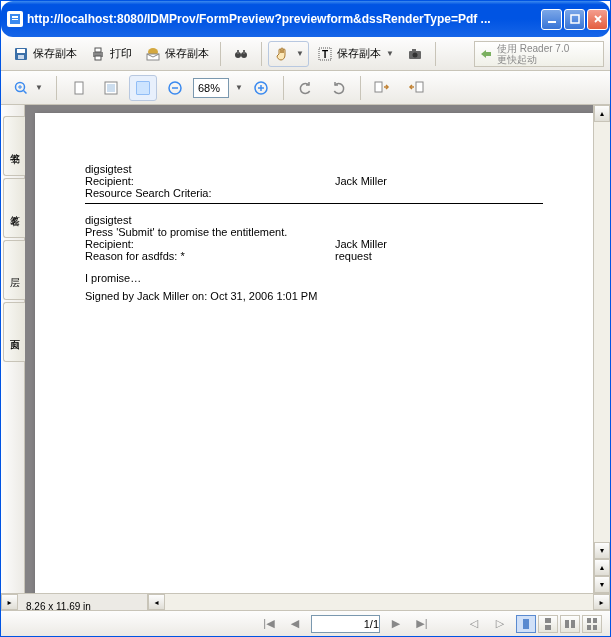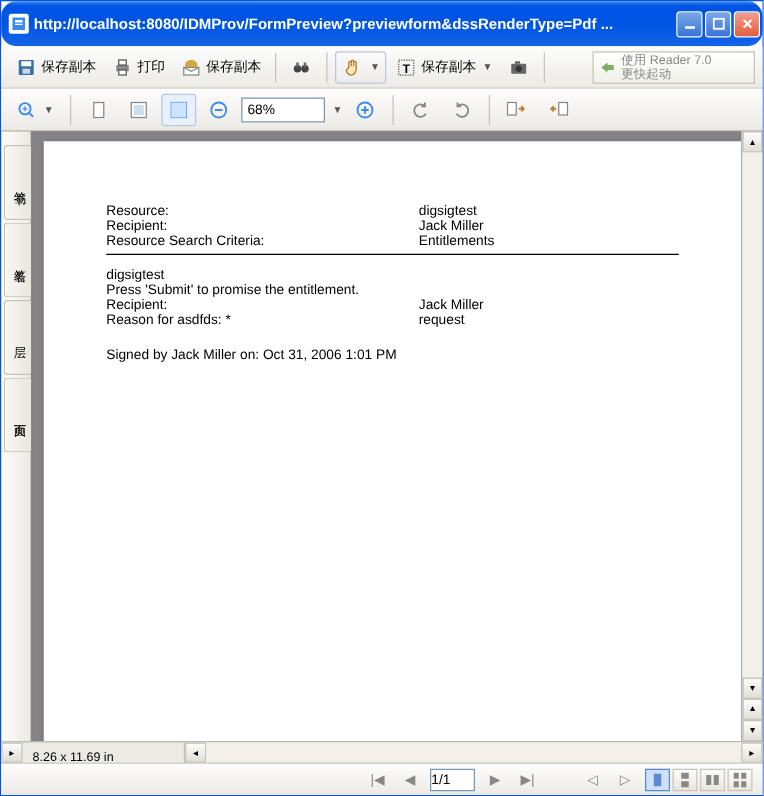--- a/index.html
+++ b/index.html
@@ -17,21 +17,21 @@
   
   .toolbar1 { height: 34px; background: linear-gradient(to bottom, #fdfdfd, #eceae5); border-bottom: 1px solid #c8c4b8; display: flex; align-items: center; padding: 0 6px; gap: 2px; }
   .toolbar2 { height: 34px; background: linear-gradient(to bottom, #fdfdfd, #eceae5); border-bottom: 1px solid #c8c4b8; display: flex; align-items: center; padding: 0 6px; gap: 4px; }
   
   .tbtn { height: 26px; padding: 0 4px; display: flex; align-items: center; gap: 3px; border: 1px solid transparent; border-radius: 3px; cursor: pointer; justify-content: center; }
   .sep { width: 1px; height: 24px; background: #c8c4b8; margin: 0 4px; }
   .dropdown-caret { font-size: 8px; color: #555; margin-left: 2px; }
   
   .icon-box { width: 18px; height: 18px; display: flex; align-items: center; justify-content: center; }
   
-  .zoom-input { width: 67px; height: 20px; border: 1px solid #7a98af; background: white; padding: 0 4px; font-size: 11px; }
+  .zoom-input { width: 36px; height: 20px; border: 1px solid #7a98af; background: white; padding: 0 4px; font-size: 11px; }
   
   .reader-panel { margin-left: auto; width: 130px; height: 26px; border: 1px solid #c8c4b8; background: linear-gradient(to bottom, #fff, #f0f0e8); display: flex; align-items: center; padding: 0 4px; font-size: 10px; color: #888; }
   .reader-panel svg { margin-right: 4px; }
   
   .main-area { flex: 1; display: flex; background: #848284; overflow: hidden; position: relative; }
   
   .side-tabs { width: 24px; background: linear-gradient(to right, #fdfdfd, #eceae5); border-right: 1px solid #c8c4b8; display: flex; flex-direction: column; padding-top: 10px; }
   .side-tab { width: 22px; height: 60px; margin: 1px 0 1px 2px; background: linear-gradient(to right, #f8f8f4, #e8e6dc); border: 1px solid #c8c4b8; border-right: none; border-radius: 3px 0 0 3px; writing-mode: vertical-rl; text-orientation: mixed; display: flex; align-items: center; justify-content: center; font-size: 10px; cursor: pointer; }
   
   .doc-viewport { flex: 1; position: relative; display: flex; }
@@ -41,21 +41,21 @@
   .vscroll { width: 17px; background: #eceae5; border-left: 1px solid #c8c4b8; display: flex; flex-direction: column; }
   .scroll-btn { height: 17px; background: linear-gradient(to bottom, #fdfdfd, #e0ded6); border: 1px solid #c8c4b8; display: flex; align-items: center; justify-content: center; font-size: 8px; cursor: pointer; }
   .scroll-track { flex: 1; background: #f2f0e8; }
   
   .hscroll-row { height: 17px; display: flex; background: #eceae5; border-top: 1px solid #c8c4b8; }
   .hscroll-info { width: 130px; padding: 12px 8px; display: flex; align-items: center; font-size: 10px; border-right: 1px solid #c8c4b8; }
   .hscroll-btn { width: 17px; background: linear-gradient(to bottom, #fdfdfd, #e0ded6); border: 1px solid #c8c4b8; display: flex; align-items: center; justify-content: center; font-size: 8px; cursor: pointer; }
   .hscroll-mid { flex: 1; background: #f2f0e8; }
   
   .bottombar { height: 26px; background: linear-gradient(to bottom, #fdfdfd, #eceae5); border-top: 1px solid #c8c4b8; display: flex; align-items: center; padding: 0 8px; gap: 6px; }
-  .page-input { width: 36px; height: 18px; border: 1px solid #7a98af; text-align: left; font-size: 11px; }
+  .page-input { width: 69px; height: 18px; border: 1px solid #7a98af; text-align: right; font-size: 11px; }
   .nav-btn { width: 20px; height: 20px; display: flex; align-items: center; justify-content: center; cursor: pointer; color: #888; }
   
   .form-row { display: flex; }
   .form-label { width: 250px; }
   .form-value { flex: 1; }
   .divider { border: none; border-top: 1px solid #000; margin: 4px 0 10px 0; }
   
   .view-btns { display: flex; gap: 2px; margin-left: auto; }
   .view-btn { width: 20px; height: 18px; border: 1px solid #c8c4b8; background: linear-gradient(to bottom, #fdfdfd, #e8e6dc); display:flex; align-items:center; justify-content:center; cursor:pointer; }
   .view-btn.sel { border-color: #5a8ad0; background: #d0e0f8; }
@@ -270,43 +270,42 @@
       <div class="side-tab">书签</div>
       <div class="side-tab">签名</div>
       <div class="side-tab">层</div>
       <div class="side-tab">页面</div>
     </div>
 
     <div class="doc-viewport">
       <div class="doc-scroll">
         <div class="doc-page">
           <div class="form-row">
-              <div class="form-label">Resource:</div>
               <div class="form-value">digsigtest</div>
             </div>
           <div class="form-row">
               <div class="form-label">Recipient:</div>
               <div class="form-value">Jack Miller</div>
             </div>
           <div class="form-row">
               <div class="form-label">Resource Search Criteria:</div>
-              <div class="form-value">Entitlements</div>
             </div>
           <hr class="divider">
           <div>digsigtest</div>
           <div>Press 'Submit' to promise the entitlement.</div>
           <div class="form-row">
               <div class="form-label">Recipient:</div>
               <div class="form-value">Jack Miller</div>
             </div>
           <div class="form-row">
               <div class="form-label">Reason for asdfds: *</div>
               <div class="form-value">request</div>
             </div>
           <div style="height:10px"></div>
+          <div>I promise…</div>
           <div style="height:6px"></div>
           <div>Signed by Jack Miller on: Oct 31, 2006 1:01 PM</div>
         </div>
       </div>
       <div class="vscroll">
         <div class="scroll-btn">▴</div>
         <div class="scroll-track"></div>
         <div class="scroll-btn">▾</div>
         <div class="scroll-btn" style="font-size:7px;">▲</div>
         <div class="scroll-btn" style="font-size:7px;">▼</div>

